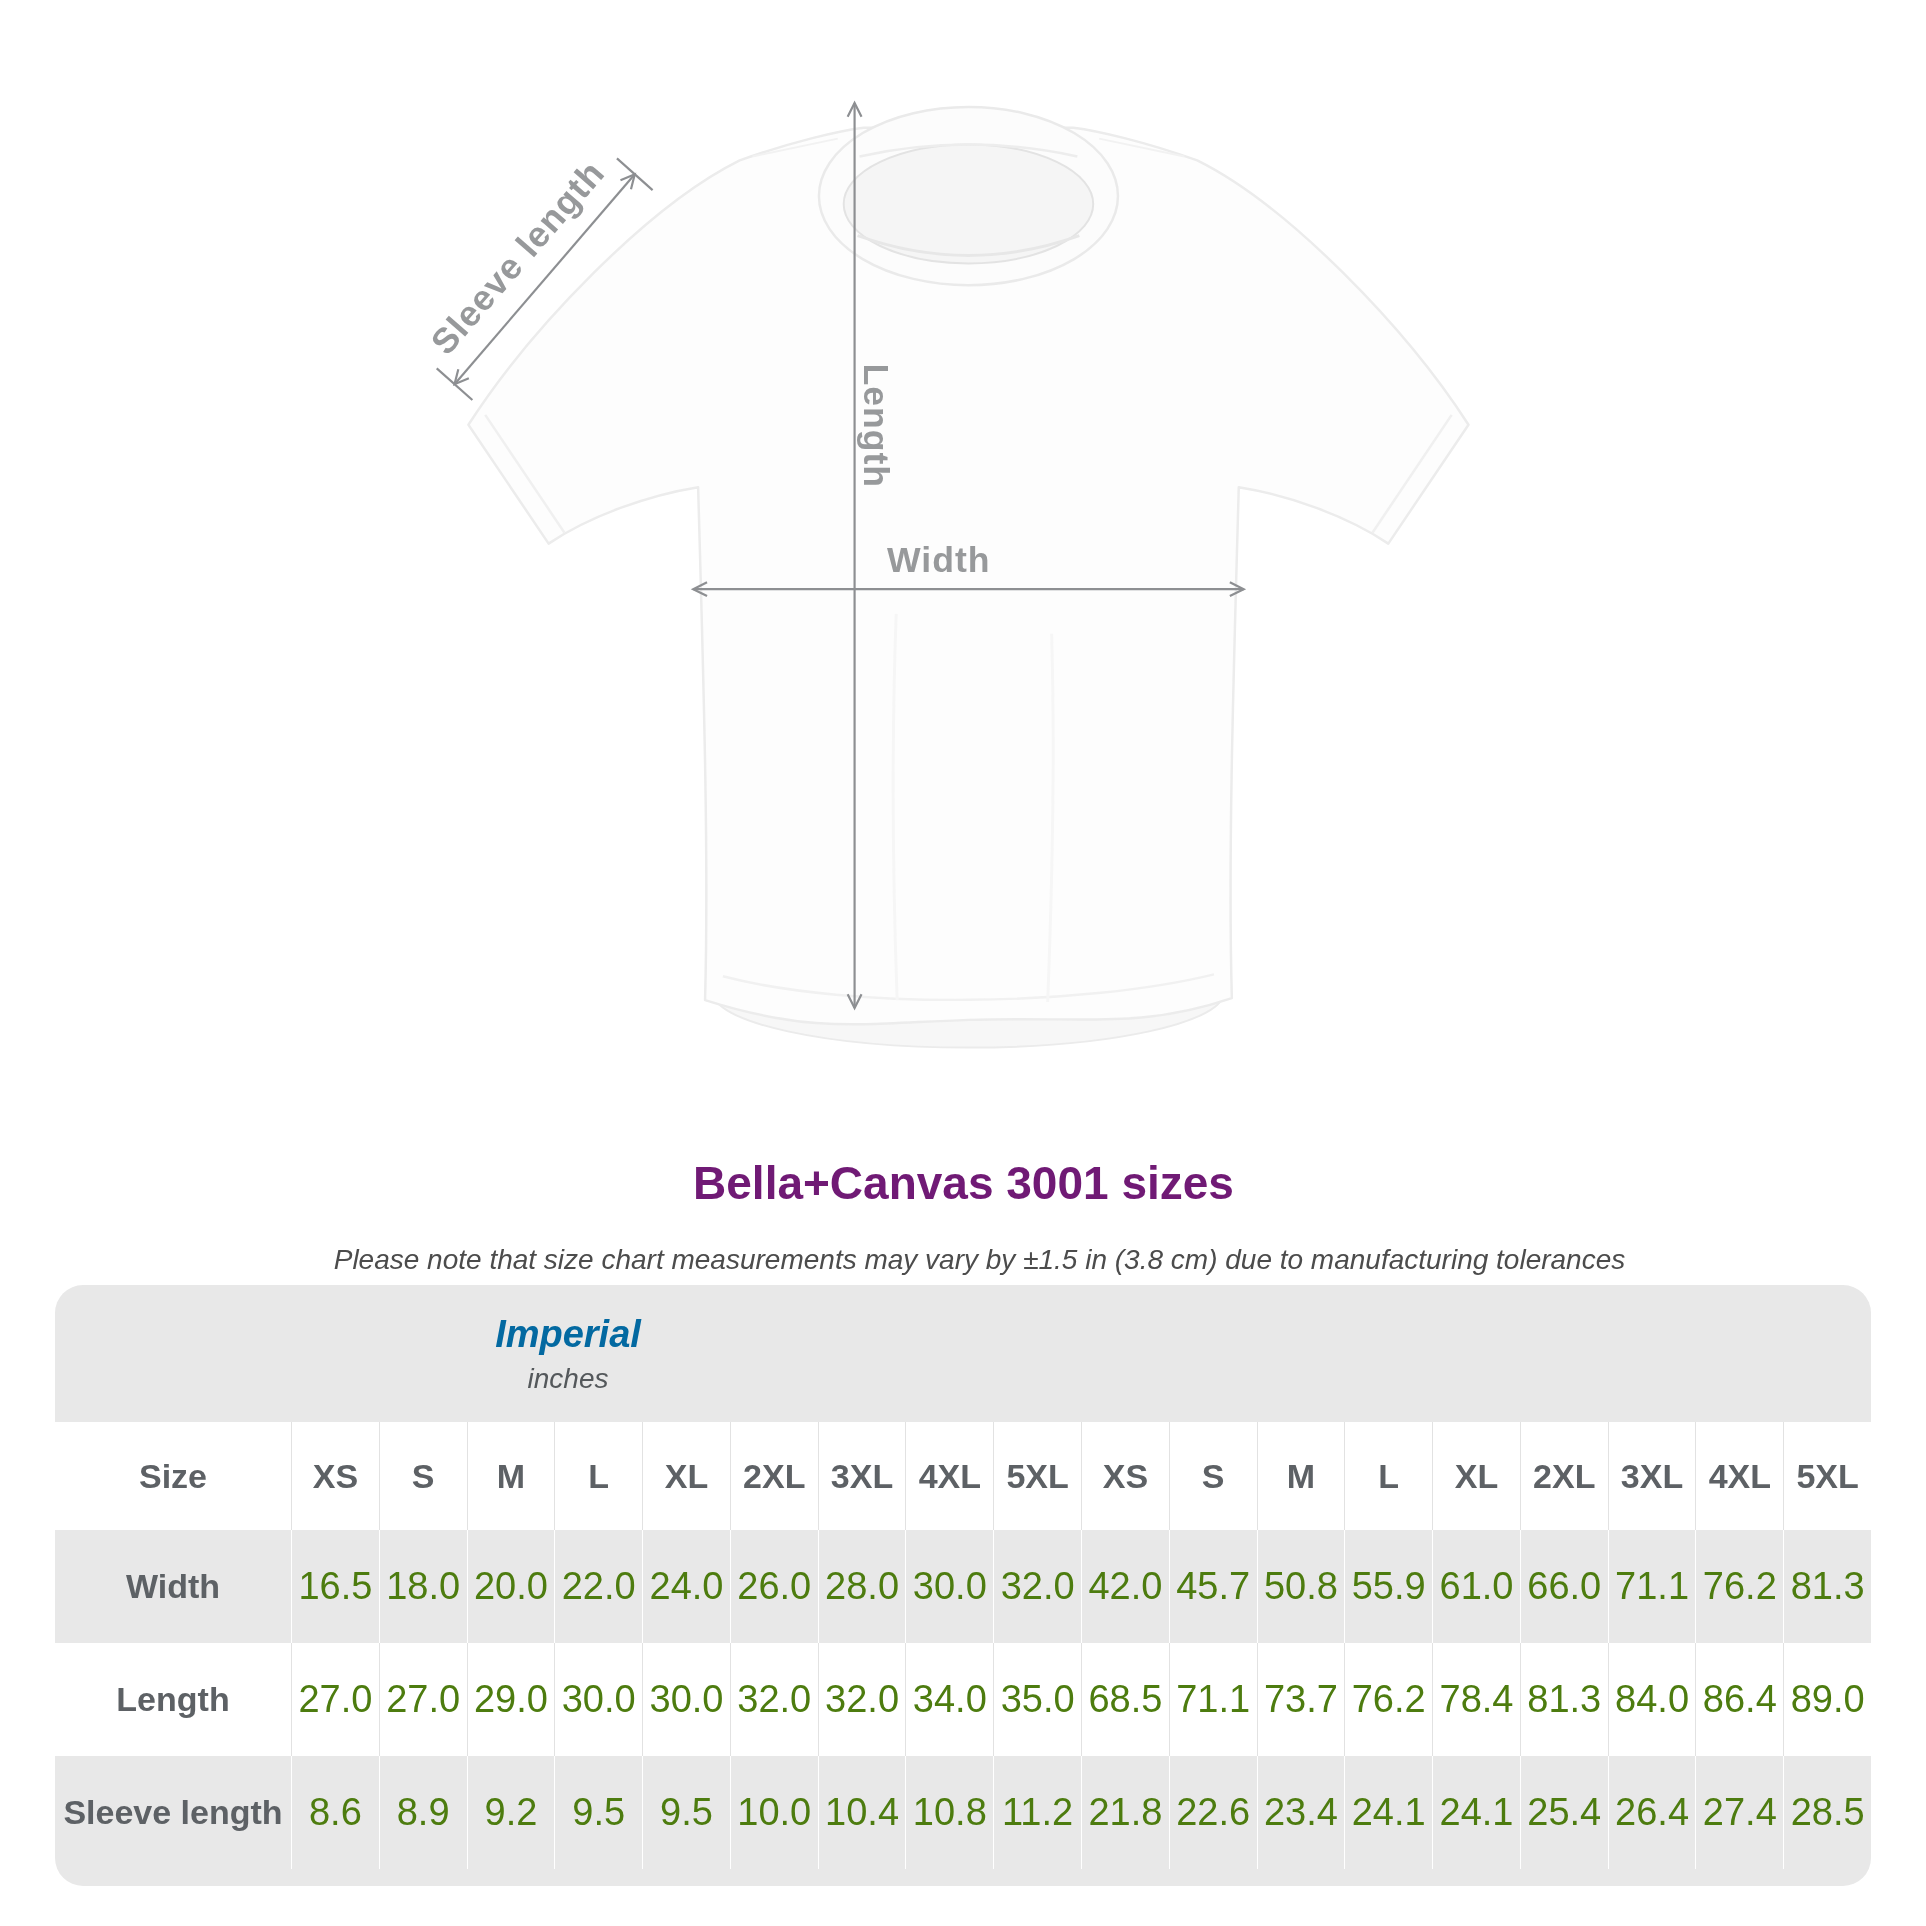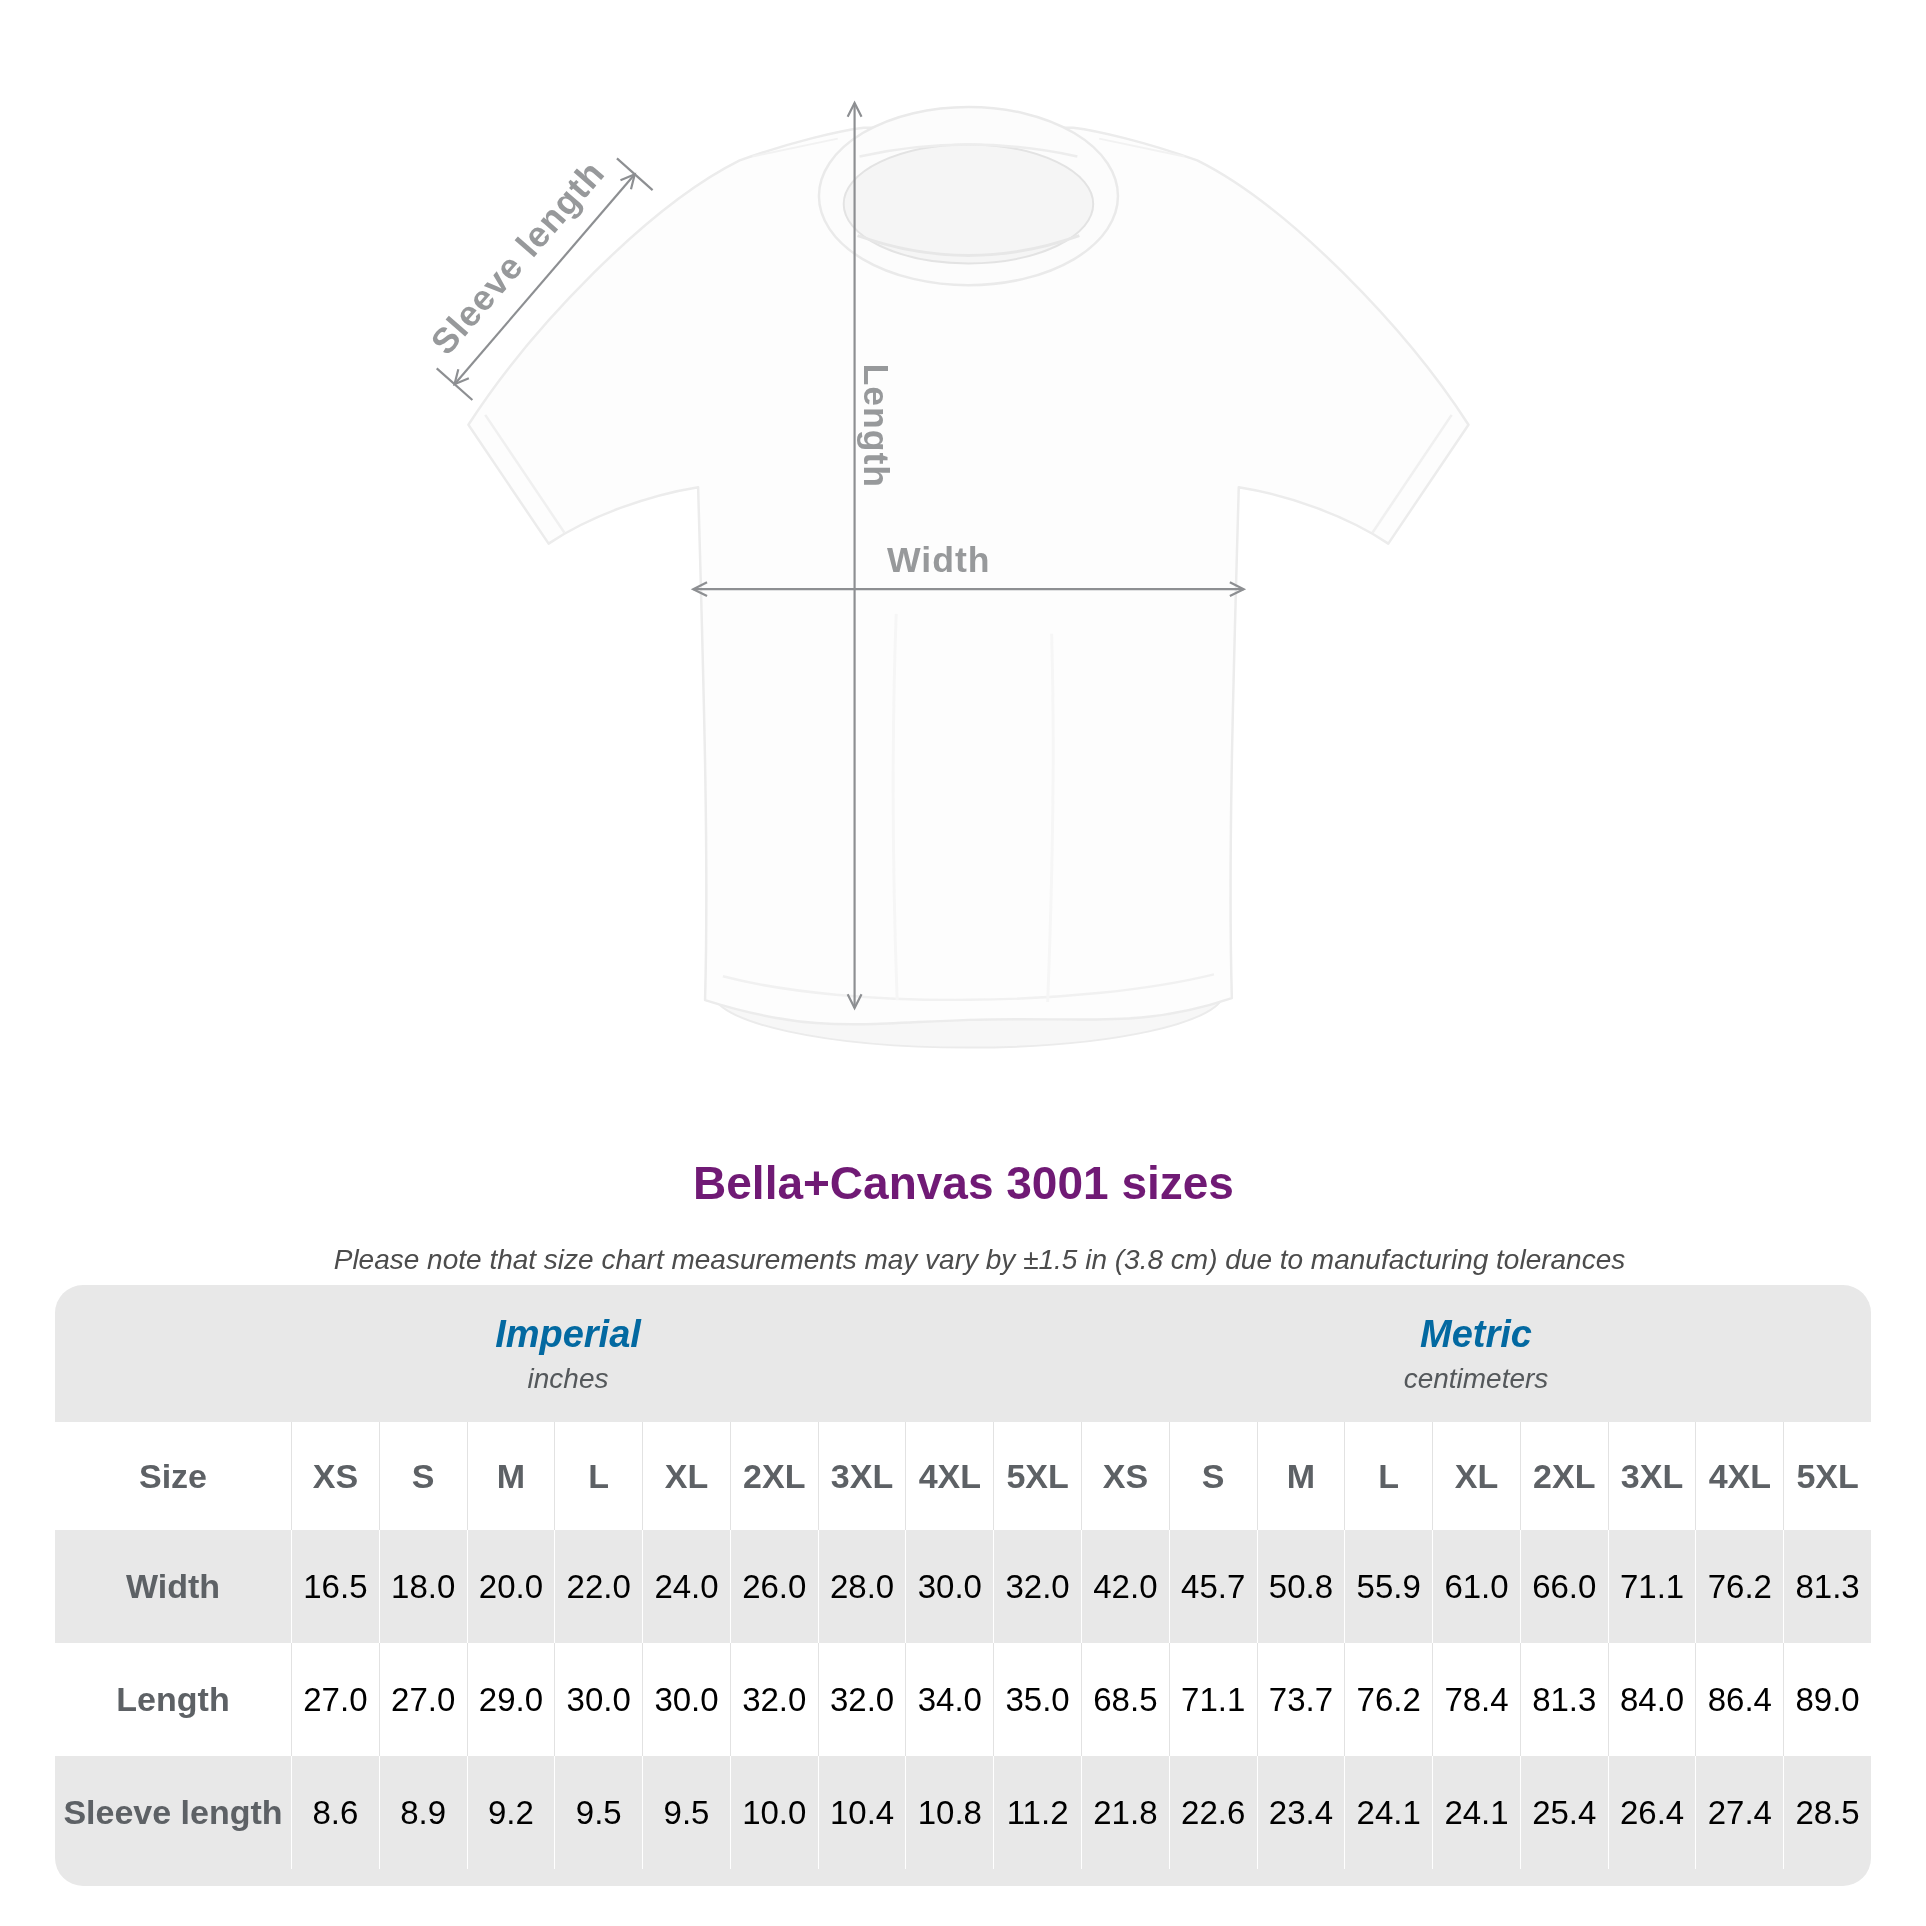--- a/index.html
+++ b/index.html
@@ -31,21 +31,21 @@
   .trow{display:grid;grid-template-columns:236px repeat(18,1fr);}
   .trow.white{background:#ffffff;--sep:#e2e2e2;}
   .trow.gray{background:transparent;--sep:#ffffff;}
   .hdr-row{height:108px;}
   .data-row{height:113px;}
   .cell{display:flex;align-items:center;justify-content:center;
         border-left:1.5px solid var(--sep);}
   .cell:first-child{border-left:none;}
   .cell.hdr{font-weight:700;font-size:34px;color:#5d6165;}
   .cell.lbl{font-weight:700;font-size:34px;color:#5d6165;}
-  .cell.val{font-size:33px;color:#000000;}
+  .cell.val{font-size:38px;color:#4d7c0f;}
 </style>
 </head>
 <body>
 
 <div class="page">
 
   <div class="shirt-wrap">
     <svg width="1927" height="1109" viewBox="0 0 1946 1120">
       <defs>
         <marker id="arrV" markerWidth="22" markerHeight="22" refX="18" refY="11" orient="auto-start-reverse" markerUnits="userSpaceOnUse">
@@ -96,24 +96,20 @@
   </div>
 
   <h1 class="title">Bella+Canvas 3001 sizes</h1>
   <p class="subtitle">Please note that size chart measurements may vary by ±1.5 in (3.8 cm) due to manufacturing tolerances</p>
 
   <div class="table">
     <div class="group-row">
       <div class="group imperial">
         <div class="gl">Imperial</div>
         <div class="gs">inches</div>
-      </div>
-      <div class="group metric">
-        <div class="gl">Metric</div>
-        <div class="gs">centimeters</div>
       </div>
     </div>
     <div id="table-rows">
         <div class="trow white hdr-row">
           <div class="cell hdr">Size</div>
           <div class="cell hdr">XS</div>
           <div class="cell hdr">S</div>
           <div class="cell hdr">M</div>
           <div class="cell hdr">L</div>
           <div class="cell hdr">XL</div>

